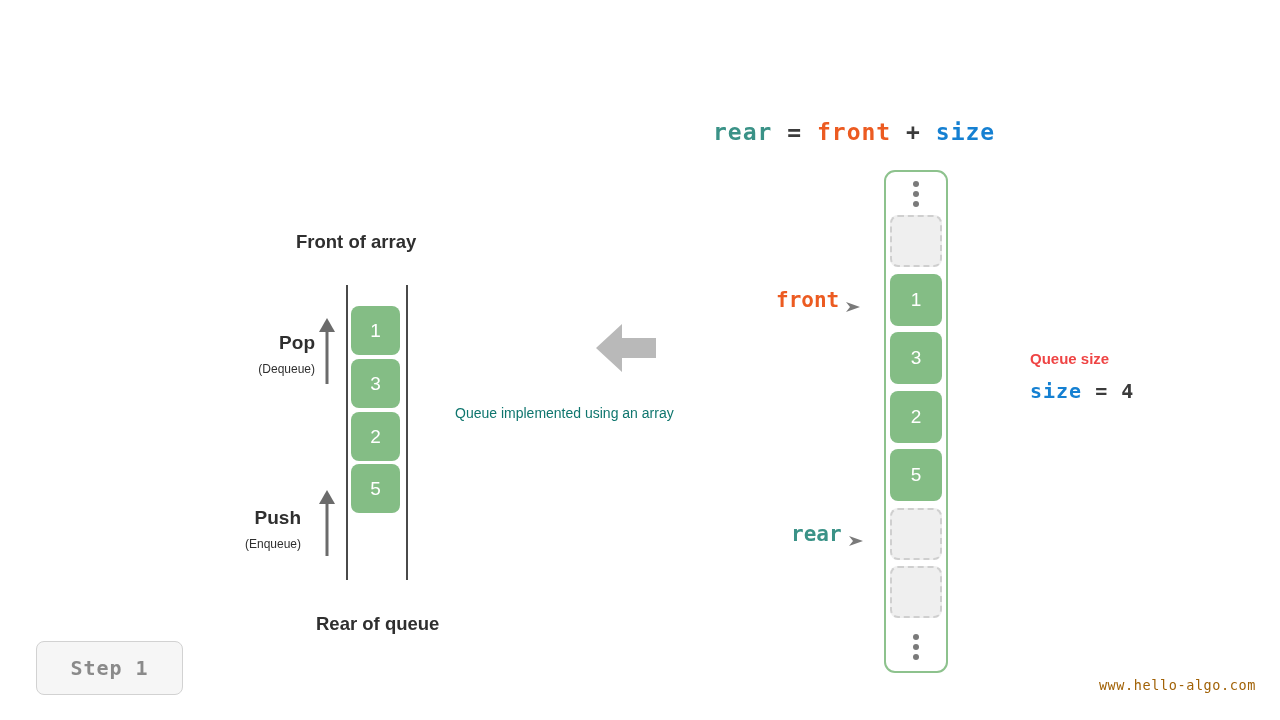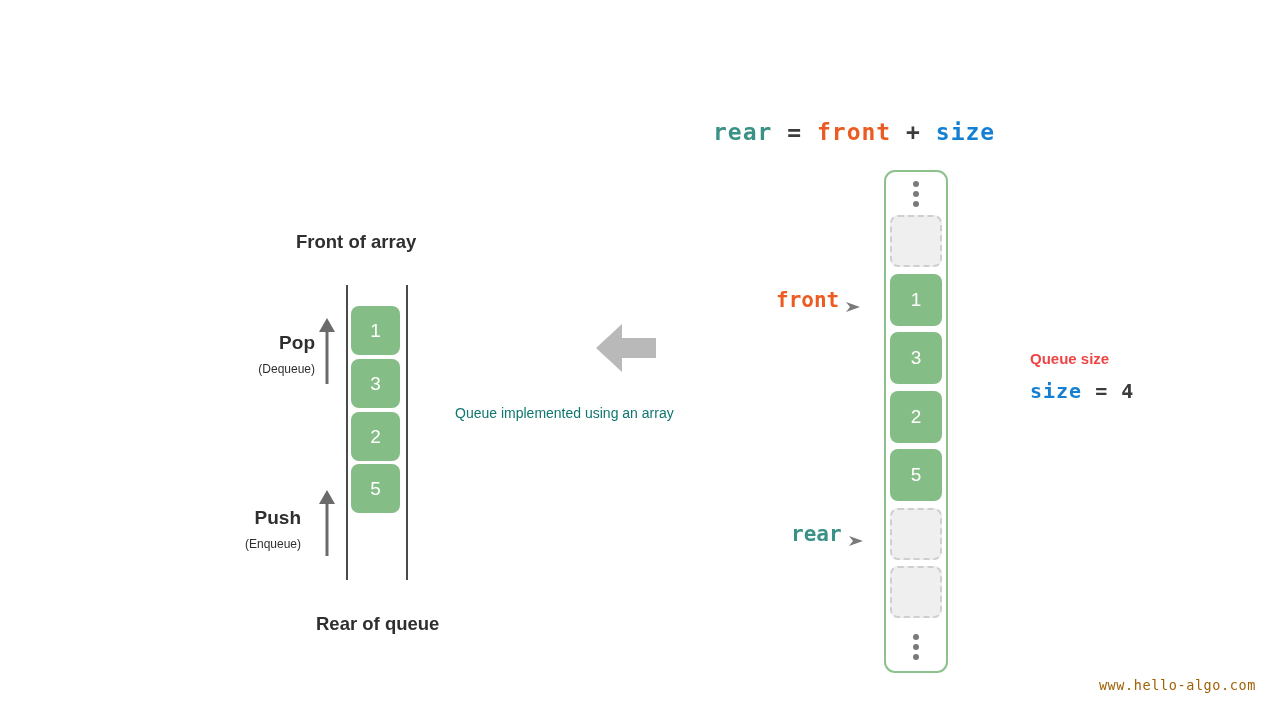--- a/index.html
+++ b/index.html
@@ -352,16 +352,17 @@
 
   <div class="size-info">
     <div class="size-title">Queue size</div>
     <div class="size-expr mono">
       <span class="kw-size">size</span>
       <span class="kw-op">=</span>
       <span class="kw-op">4</span>
     </div>
   </div>
 
+  <div class="step-badge">Step 1</div>
 
   <div class="watermark">www.hello-algo.com</div>
 
 </div>
 
 </body></html>

